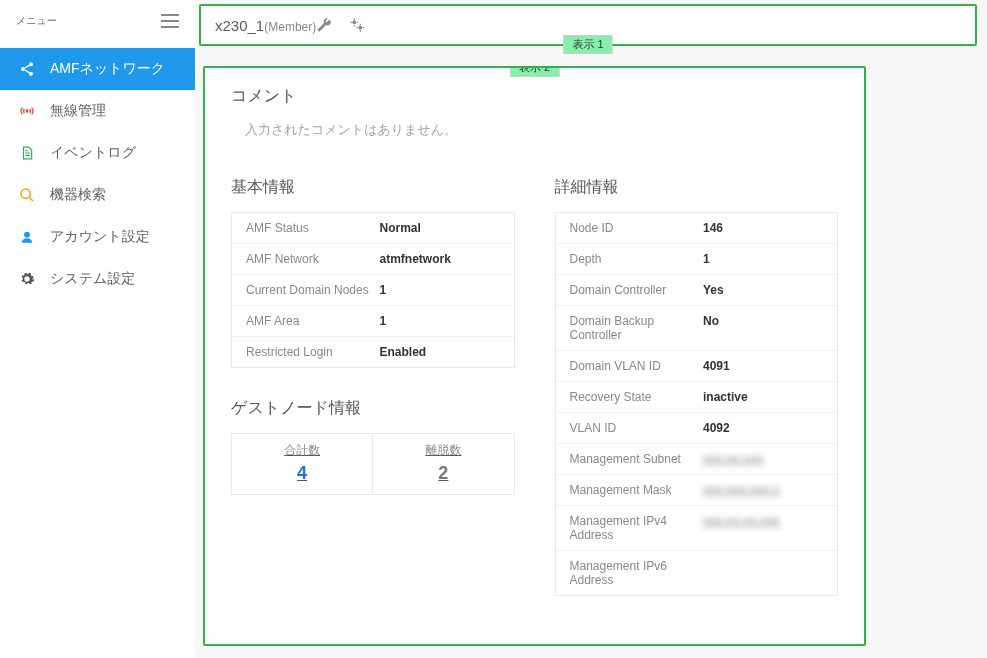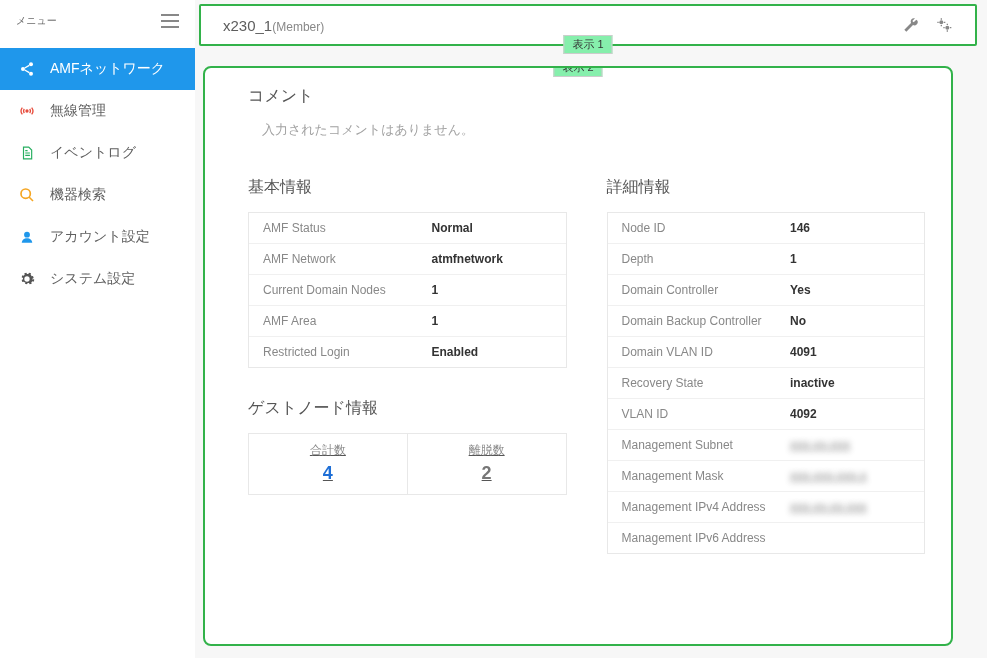--- a/index.html
+++ b/index.html
@@ -15,30 +15,30 @@
 .hamburger span:nth-child(1){ top:0; } .hamburger span:nth-child(2){ top:6px; } .hamburger span:nth-child(3){ top:12px; }
 
 .nav { margin-top: 6px; }
 .nav-item { display: flex; align-items: center; padding: 12px 18px; cursor: pointer; color: #606060; font-size: 14px; }
 .nav-item.active { background: #1f97eb; color: #fff; }
 .nav-icon { width: 18px; height: 18px; margin-right: 14px; display: flex; align-items: center; justify-content: center; }
 
 .main { flex: 1; display: flex; flex-direction: column; background: #f7f7f7; padding: 4px 10px 0 4px; }
 
 .header-frame { position: relative; border: 2px solid #32b24a; border-radius: 2px; background: #fff; }
-.header-bar { display: flex; align-items: center; justify-content: space-between; padding: 8px 22px; height: 38px; }
+.header-bar { display: flex; align-items: center; padding: 8px 14px; height: 38px; }
 .node-title { font-size: 15px; color: #5d5d5d; }
 .node-title .role { font-size: 12px; color: #888; }
 .header-icons { display: flex; gap: 16px; color: #888; }
 .frame-tag { position: absolute; background: #86efac; border: 1px solid #ccc; font-size: 11px; padding: 1px 8px; color: #333; }
 .tag1 { left: 50%; transform: translateX(-50%); bottom: -10px; }
 .tag2 { left: 50%; transform: translateX(-50%); top: -10px; }
 
 .content-outer { flex:1; margin-top: 20px; position: relative; }
-.content-frame { position: relative; border: 2px solid #32b24a; border-radius: 8px; background: #fff; width: 750px; margin-left: 4px; height: 580px; overflow: hidden; padding-left: 17px; }
+.content-frame { position: relative; border: 2px solid #32b24a; border-radius: 2px; background: #fff; width: 663px; margin-left: 4px; height: 580px; overflow: hidden; }
 .content-inner { padding: 18px 26px 10px 26px; }
 
 .section-title { font-size: 16px; color: #555; margin-bottom: 14px; }
 .comment-text { color: #a2a2a2; font-size: 13px; padding-left: 14px; margin-bottom: 38px; }
 
 .cols { display: flex; gap: 40px; }
 .col { flex: 1; }
 
 .info-table { border: 1px solid #e8e8e8; width: 100%; }
 .info-row { display: flex; border-top: 1px solid #f0f0f0; padding: 8px 14px; font-size: 12px; }

